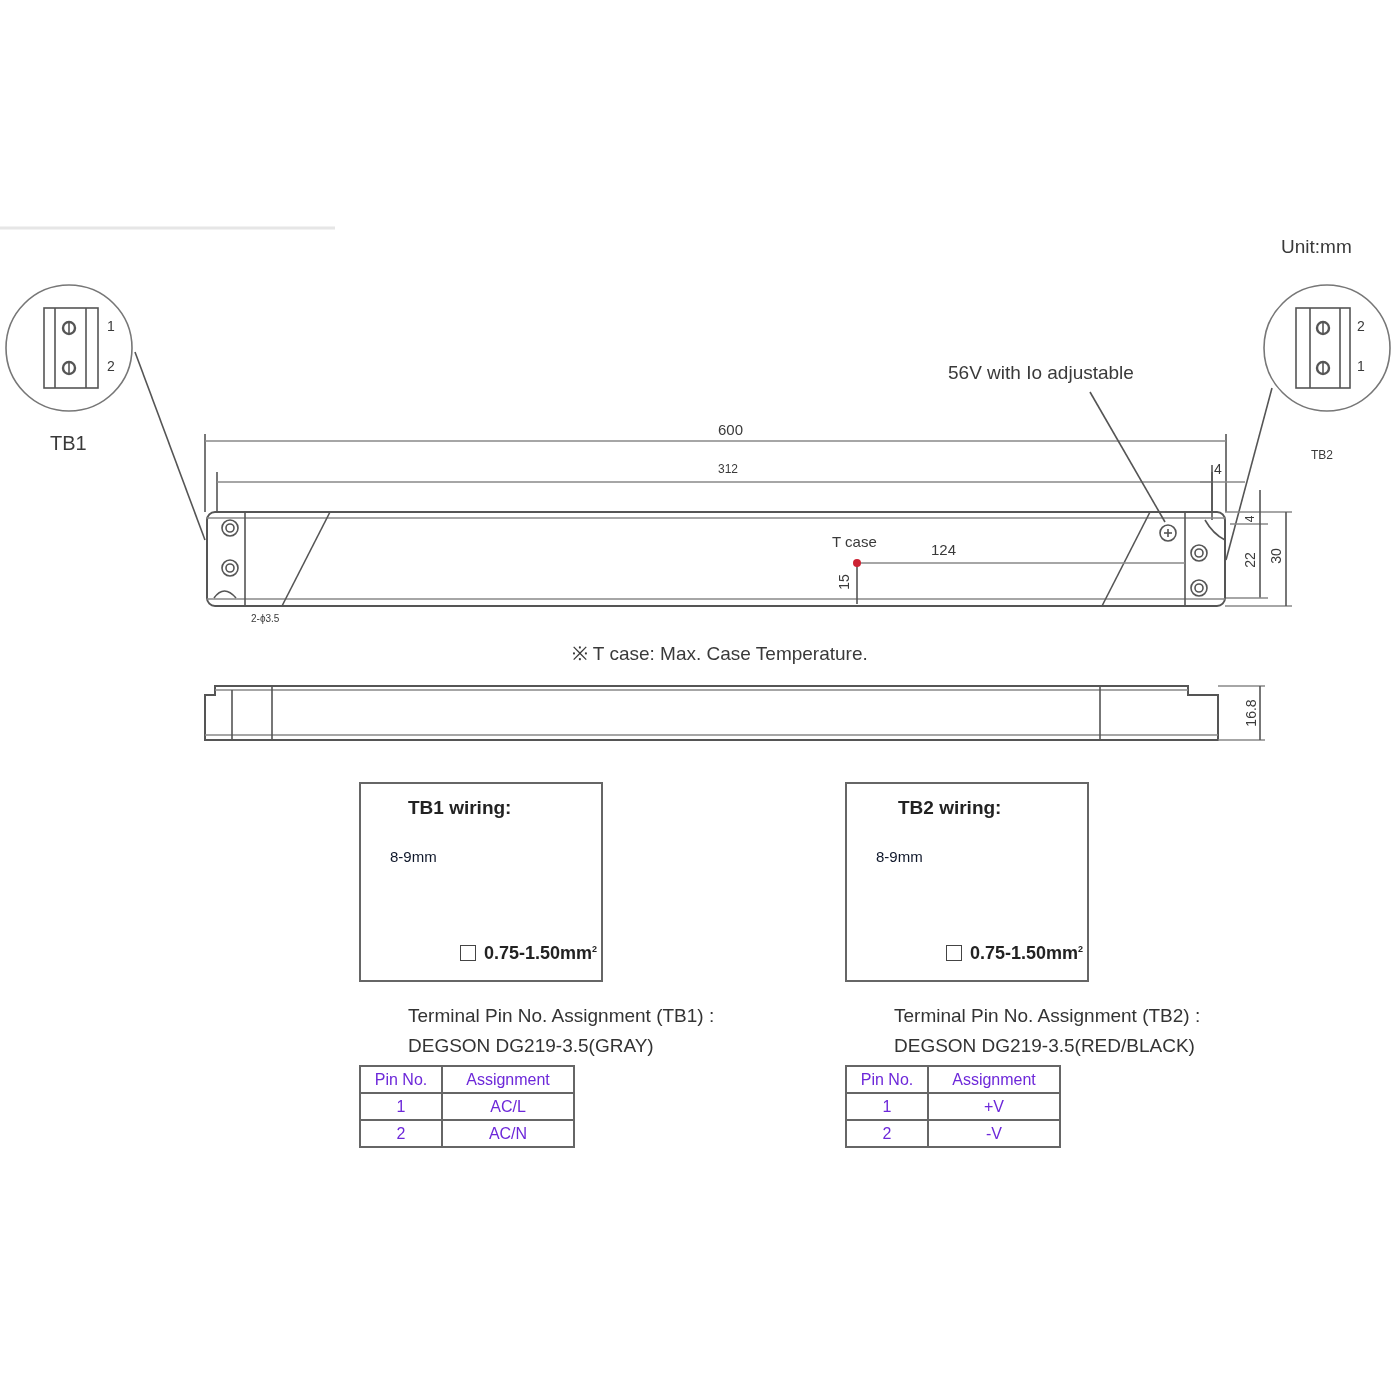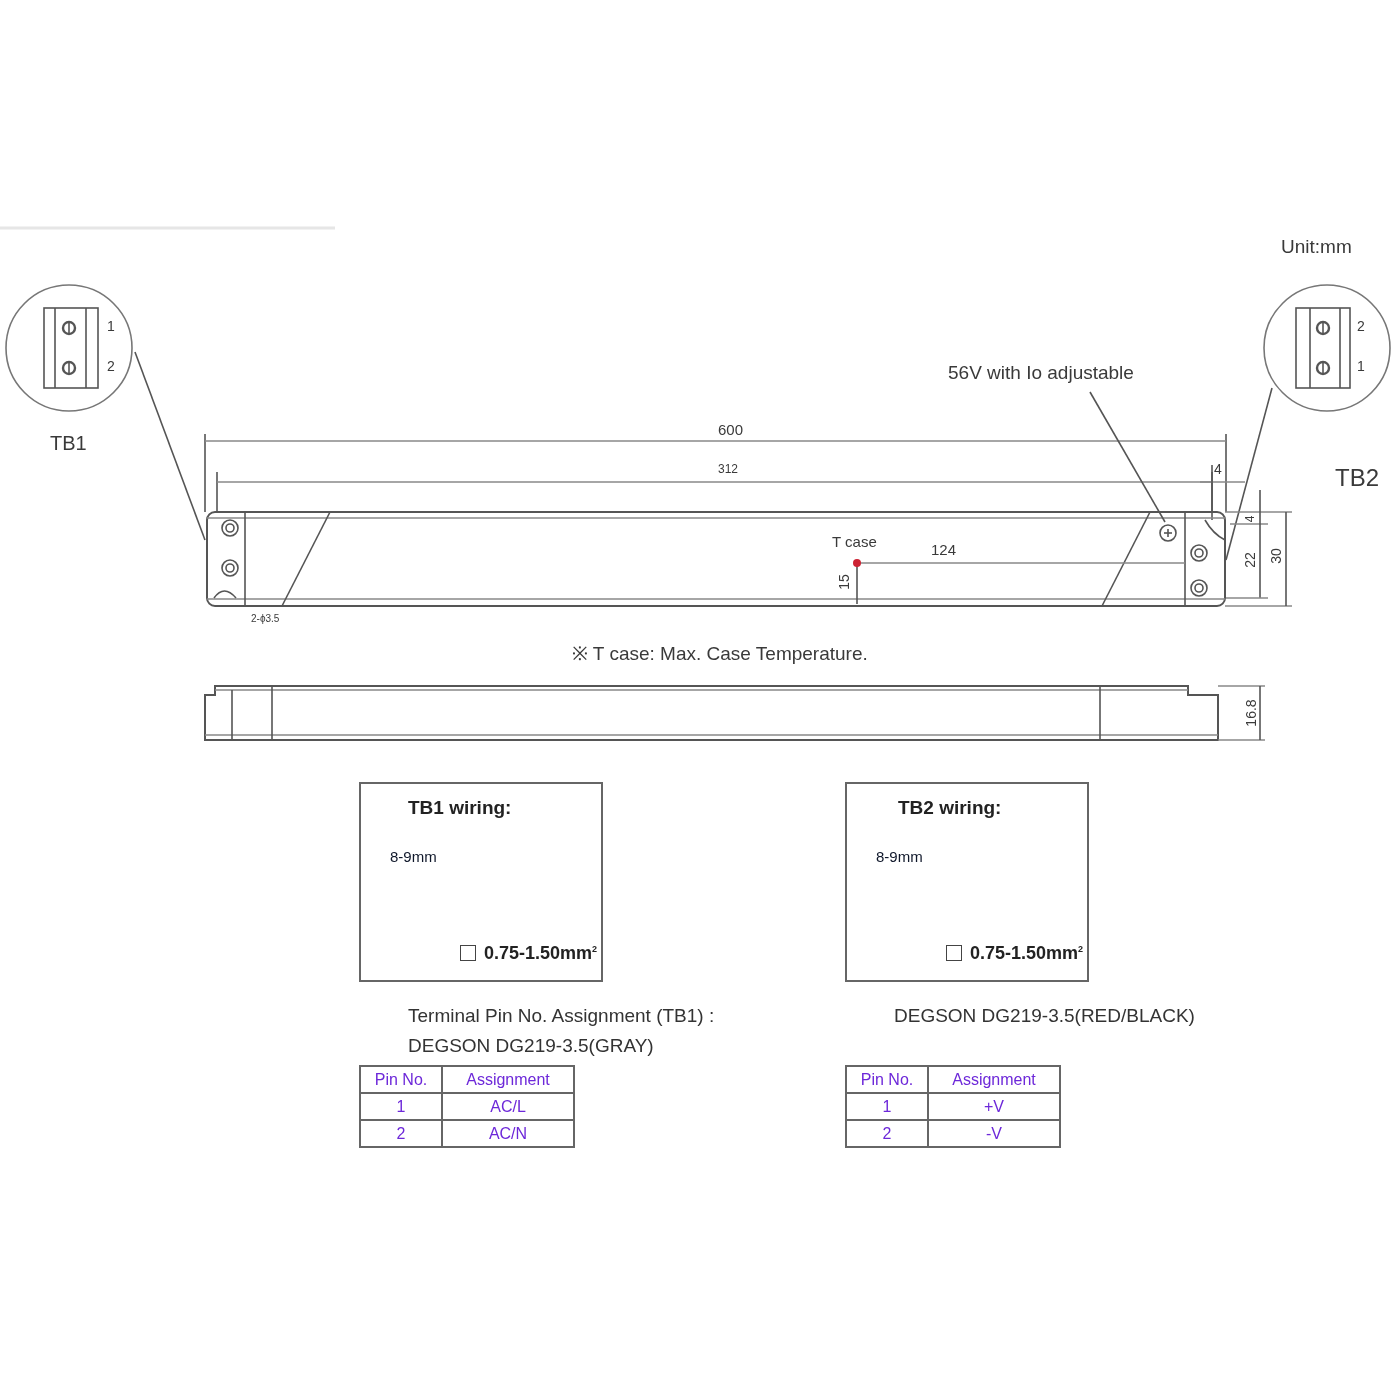--- a/index.html
+++ b/index.html
@@ -133,21 +133,21 @@
 </svg>
 
 <div class="t" style="left:1281px;top:236px;font-size:19px;">Unit:mm</div>
 
 <div class="t" style="left:107px;top:318px;font-size:14px;">1</div>
 <div class="t" style="left:107px;top:358px;font-size:14px;">2</div>
 <div class="t" style="left:50px;top:432px;font-size:20px;">TB1</div>
 
 <div class="t" style="left:1357px;top:318px;font-size:14px;">2</div>
 <div class="t" style="left:1357px;top:358px;font-size:14px;">1</div>
-<div class="t" style="left:1311px;top:464px;font-size:24px;margin-left:24px;">TB2</div>
+<div class="t" style="left:1311px;top:448px;font-size:12px;">TB2</div>
 
 <div class="t" style="left:948px;top:362px;font-size:19px;">56V with Io adjustable</div>
 
 <div class="t" style="left:718px;top:421px;font-size:15px;">600</div>
 <div class="t" style="left:718px;top:462px;font-size:12px;">312</div>
 <div class="t" style="left:1214px;top:461px;font-size:14px;">4</div>
 <div class="t" style="left:1247px;top:512px;font-size:12px;transform:rotate(-90deg);">4</div>
 <div class="t" style="left:1242px;top:552px;font-size:14px;transform:rotate(-90deg);">22</div>
 <div class="t" style="left:1268px;top:548px;font-size:14px;transform:rotate(-90deg);">30</div>
 
@@ -185,20 +185,21 @@
     <td class="c2">AC/L</td>
   </tr>
   <tr>
     <td class="c1">2</td>
     <td class="c2">AC/N</td>
   </tr>
 </tbody>
   </table>
 
 <div class="assign-title" style="left:846px;top:1001px;">
+  <div>Terminal Pin No.  Assignment (TB2) :</div>
   <div>DEGSON DG219-3.5(RED/BLACK)</div>
 </div>
 <table class="pins" style="left:845px;top:1065px;">
   <tbody>
       <tr>
     <td class="c1">Pin No.</td>
     <td class="c2">Assignment</td>
   </tr>
   <tr>
     <td class="c1">1</td>

